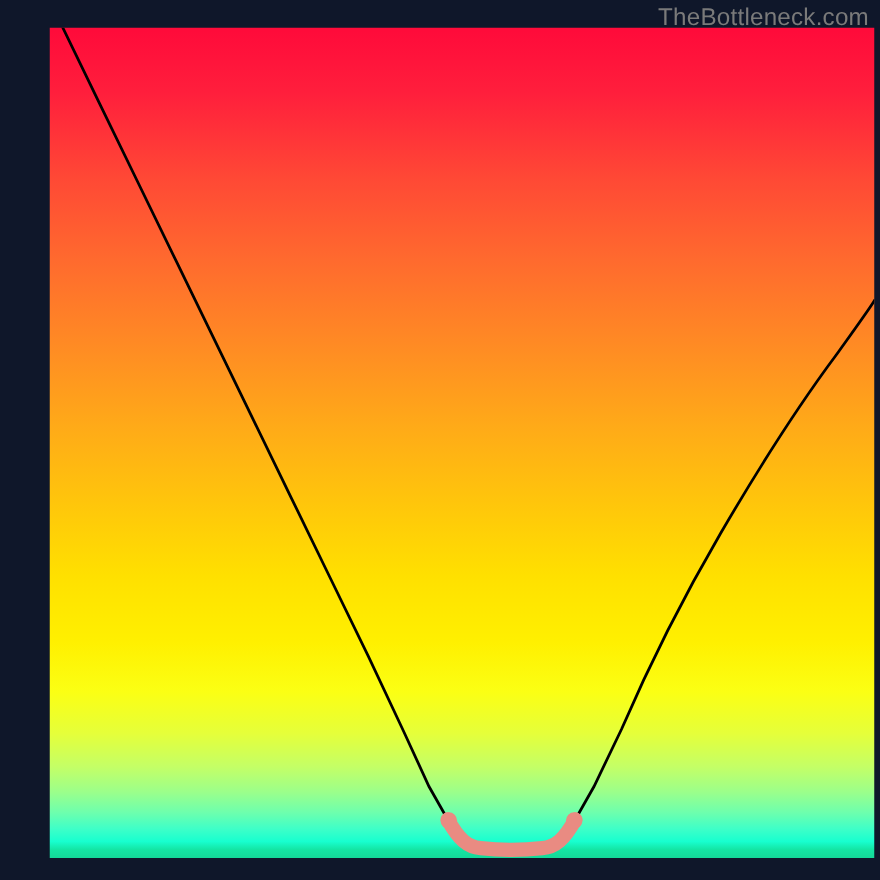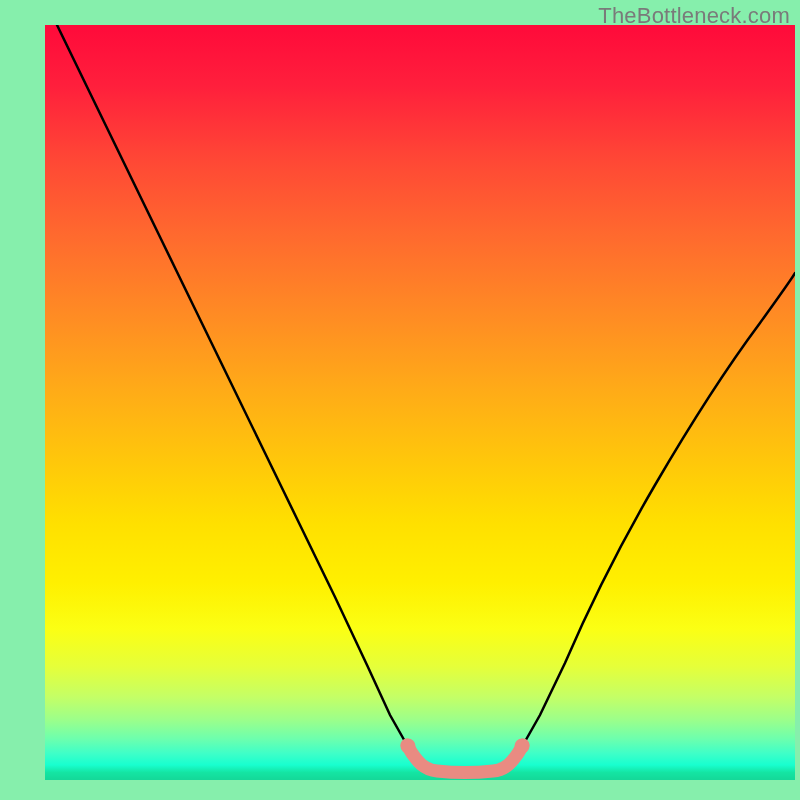--- a/index.html
+++ b/index.html
@@ -10,21 +10,21 @@
     overflow: hidden;
     background: #000;
     font-family: Arial, sans-serif;
   }
   .frame {
     position: absolute;
     left: 0;
     top: 0;
     width: 800px;
     height: 800px;
-    background: #86efac;
+    background: #0f172a;
   }
   .plot {
     position: absolute;
     left: 45px;
     top: 25px;
     width: 750px;
     height: 755px;
     overflow: hidden;
   }
   .gradient {

